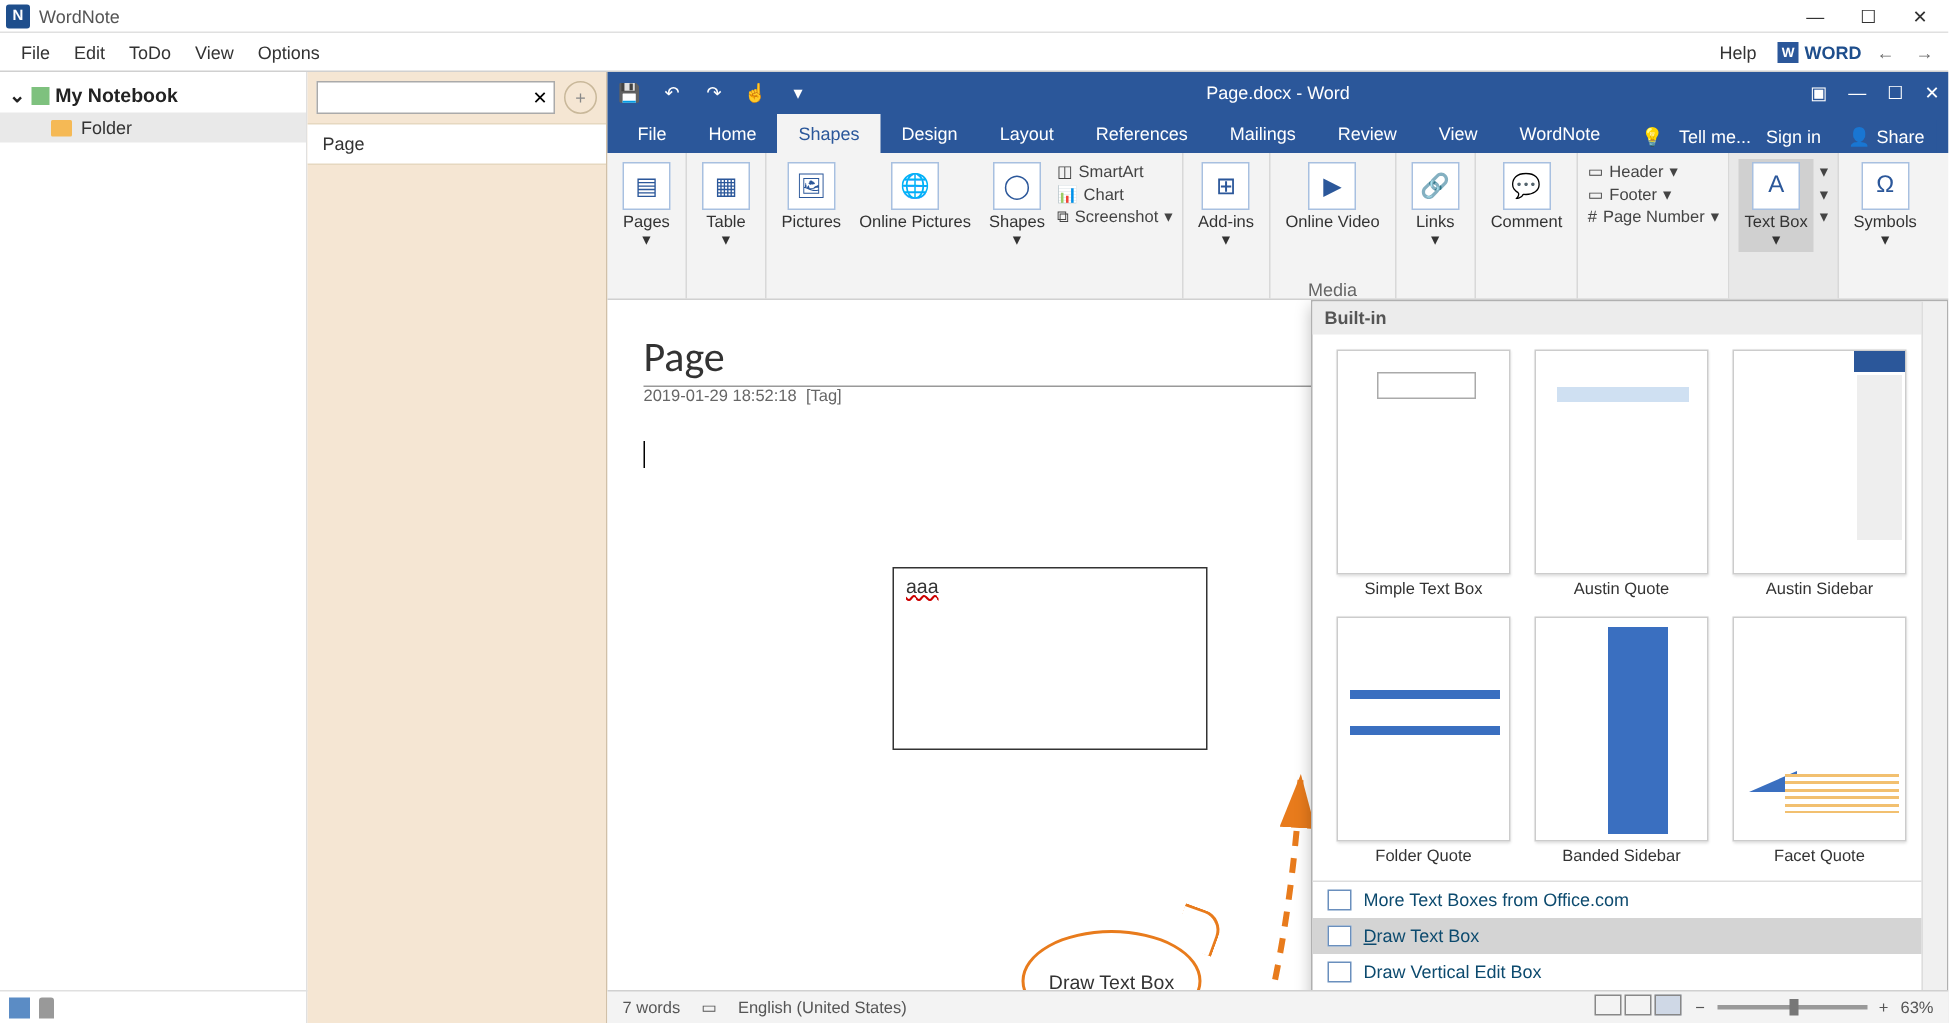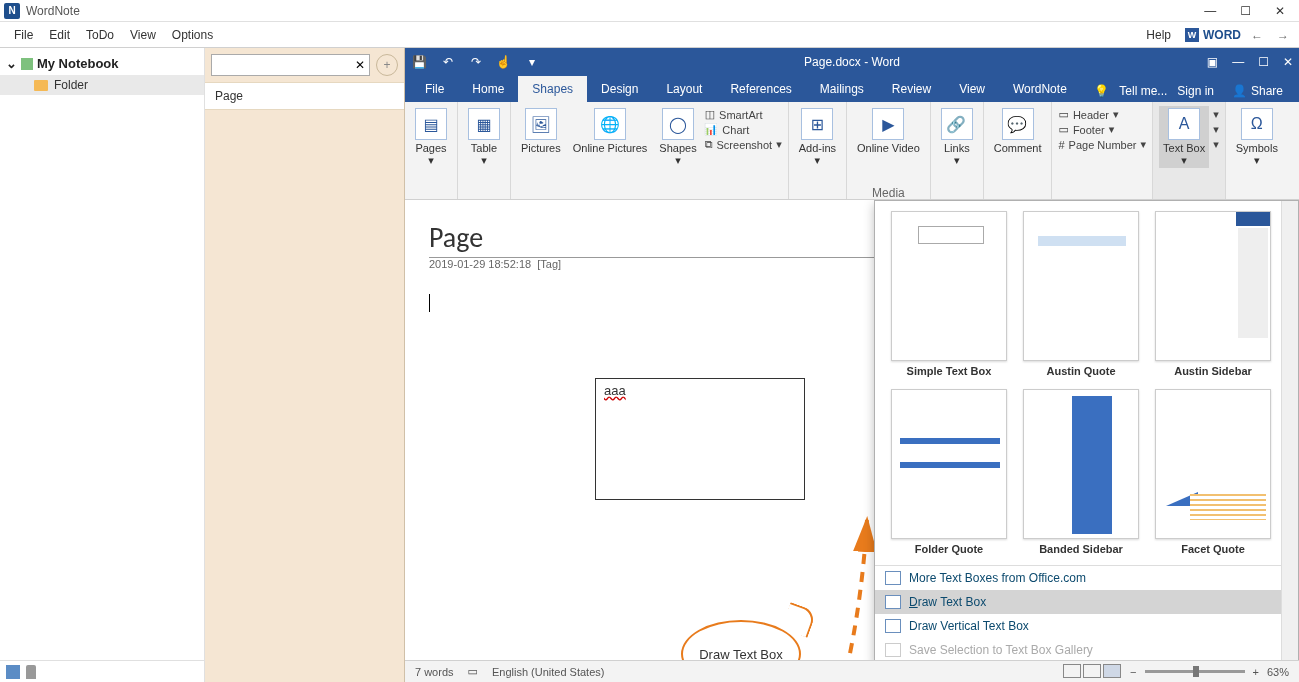--- a/index.html
+++ b/index.html
@@ -84,21 +84,21 @@
 .cursor { border-left: 1px solid #000; height: 18px; margin-top: 24px; width: 0; }
 .tb-inserted { position: absolute; left: 190px; top: 178px; width: 210px; height: 122px;
   border: 1px solid #333; padding: 4px 8px; font-size: 13px; color: #333; }
 .tb-inserted .wavy { text-decoration: underline wavy #c00; }
 
 
 .gallery { position: absolute; top: 0; right: 0; width: 425px; background: #fff;
   border: 1px solid #b0b0b0; box-shadow: 0 4px 10px rgba(0,0,0,0.25); }
 .gallery-head { background: #ececec; padding: 4px 8px; font-weight: bold; color: #555;
   font-size: 12px; }
-.gallery-grid { display: flex; flex-wrap: wrap; gap: 12px; padding: 10px 14px; font-weight: bold; }
+.gallery-grid { display: flex; flex-wrap: wrap; gap: 12px; padding: 10px 14px; }
 .g-item { width: 120px; display: flex; flex-direction: column; align-items: center; gap: 4px; }
 .g-thumb { width: 116px; height: 150px; background: #fff; border: 1px solid #ccc;
   box-shadow: 0 1px 2px rgba(0,0,0,0.15); position: relative; }
 .g-label { font-size: 11px; color: #333; }
 .g-menu { border-top: 1px solid #ddd; padding: 0; }
 .g-menu-item { display: flex; align-items: center; gap: 8px; padding: 5px 10px; font-size: 12px;
   color: #0c4a6e; }
 .g-menu-item.disabled { color: #aaa; }
 .g-menu-item.hl { background: #d4d4d4; }
 .g-menu-icon { width: 16px; height: 14px; border: 1px solid #6a8fbd; background: #fff; }
@@ -369,20 +369,21 @@
         <defs>
             <marker id="ah" markerWidth="10" markerHeight="10" refX="8" refY="3" orient="auto">
               <path d="M0,0 L0,6 L9,3 z" fill="#e87b1c"></path>
             </marker>
           </defs>
         <path d="M 10 280 Q 60 170 70 10" stroke="#e87b1c" stroke-width="4" stroke-dasharray="10 8" fill="none" marker-end="url(#ah)"></path>
       </svg>
 
       <div class="gallery">
         <div class="g-scroll"></div>
+        <div class="gallery-head">Built-in</div>
         <div class="gallery-grid">
           <div class="g-item">
               <div class="g-thumb th-simple"></div>
               <div class="g-label">Simple Text Box</div>
             </div>
           <div class="g-item">
               <div class="g-thumb th-austinq"></div>
               <div class="g-label">Austin Quote</div>
             </div>
           <div class="g-item">
@@ -407,21 +408,21 @@
               <span class="g-menu-icon"></span>
               <span>More Text Boxes from Office.com</span>
               <span style="margin-left:auto;">▸</span>
             </div>
           <div class="g-menu-item hl">
               <span class="g-menu-icon"></span>
               <span><u>D</u><span>raw Text Box</span></span>
             </div>
           <div class="g-menu-item">
               <span class="g-menu-icon"></span>
-              <span>Draw Vertical Text Box</span>
+              <span>Draw Vertical Edit Box</span>
             </div>
           <div class="g-menu-item disabled">
               <span class="g-menu-icon" style="border-color:#ccc;"></span>
               <span>Save Selection to Text Box Gallery</span>
             </div>
         </div>
       </div>
     </div>
 
     <div class="statusbar">

